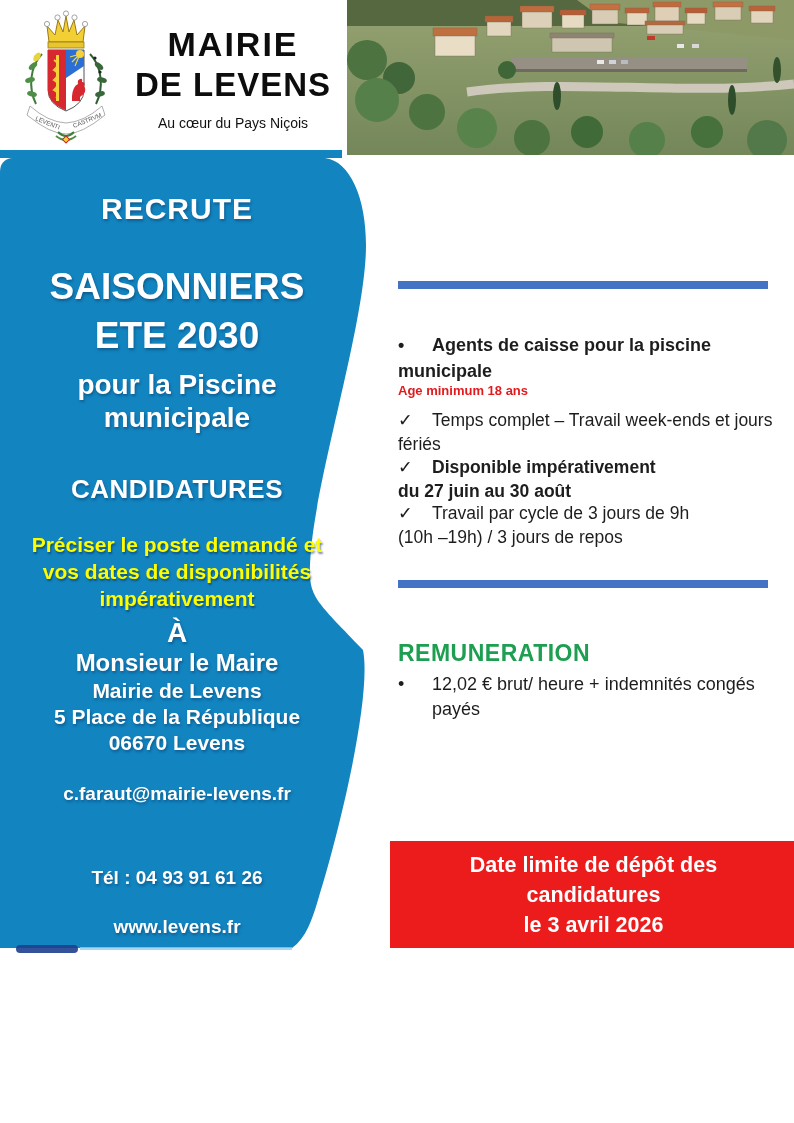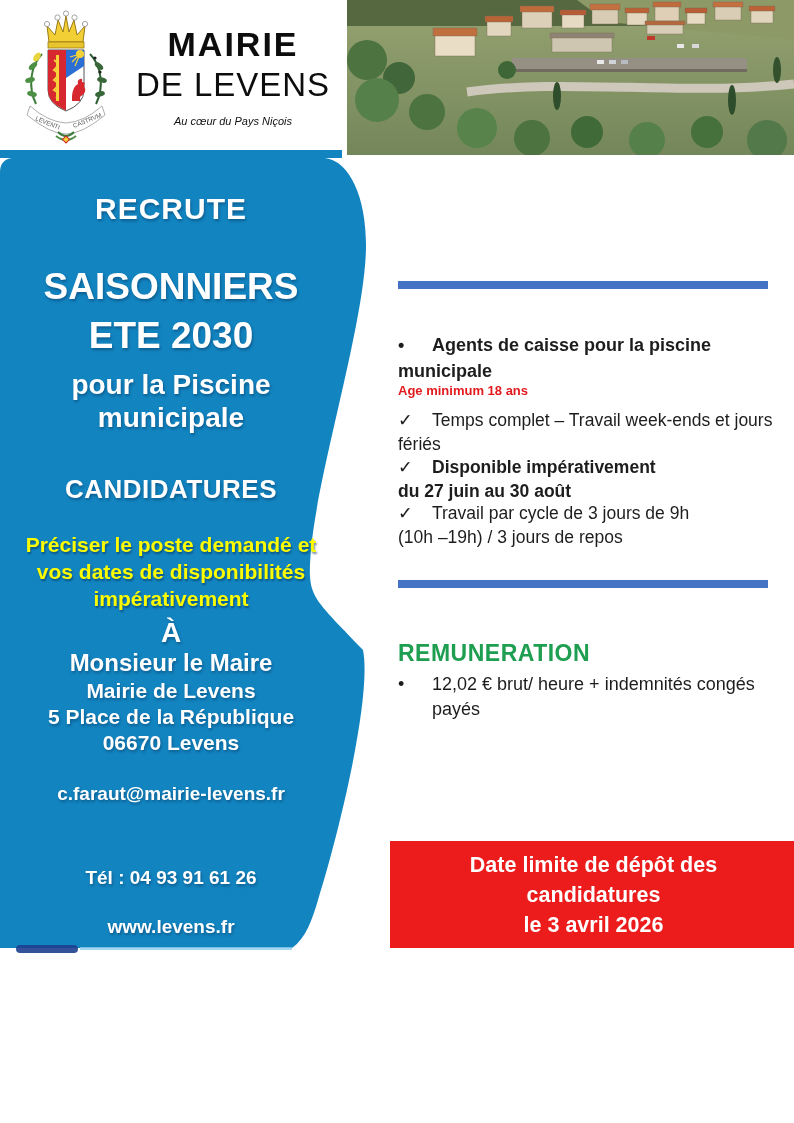--- a/index.html
+++ b/index.html
@@ -14,28 +14,28 @@
   *{margin:0;padding:0;box-sizing:border-box;}
   html,body{background:#e9e9e9;}
   .page{
     position:relative;width:794px;height:1123px;background:#ffffff;
     font-family:"Liberation Sans",sans-serif;overflow:hidden;margin:0 auto;
   }
   
   .crest{position:absolute;left:20px;top:4px;width:92px;height:146px;}
   .brand{position:absolute;left:116px;top:24px;width:234px;text-align:center;color:#0d0d0d;}
   .brand-l1{font-size:34px;font-weight:bold;letter-spacing:2px;line-height:40px;}
-  .brand-l2{font-size:33px;font-weight:normal;letter-spacing:1px;line-height:42px;}
+  .brand-l2{font-size:33px;font-weight:bold;letter-spacing:1px;line-height:42px;}
   .tagline{position:absolute;left:110px;top:115px;width:246px;text-align:center;
-    font-style:italic;font-size:11px;color:#111;}
+    font-size:14px;color:#111;}
   .photo{position:absolute;left:347px;top:0;width:447px;height:155px;}
   
   .blob{position:absolute;left:0;top:150px;width:380px;height:810px;}
   .blob-fill{fill:var(--panel-blue);}
-  .panel-line{position:absolute;left:10px;width:322px;text-align:center;color:#fff;
+  .panel-line{position:absolute;left:16px;width:322px;text-align:center;color:#fff;
     font-weight:bold;text-shadow:1px 2px 3px rgba(8,40,78,.45);}
   .t-recrute{top:192px;font-size:30px;letter-spacing:1px;}
   .t-head1{top:266px;font-size:37px;}
   .t-head2{top:315px;font-size:37px;}
   .t-sub1{top:369px;font-size:28px;}
   .t-sub2{top:402px;font-size:28px;}
   .t-cand1{top:474px;font-size:26px;letter-spacing:0.5px;}
   .t-cand2{top:503px;font-size:23px;}
   .t-not1{top:533px;font-size:21px;color:var(--notice-yellow);text-shadow:1px 2px 2px rgba(8,40,78,.55);}
   .t-not2{top:560px;font-size:21px;color:var(--notice-yellow);text-shadow:1px 2px 2px rgba(8,40,78,.55);}

